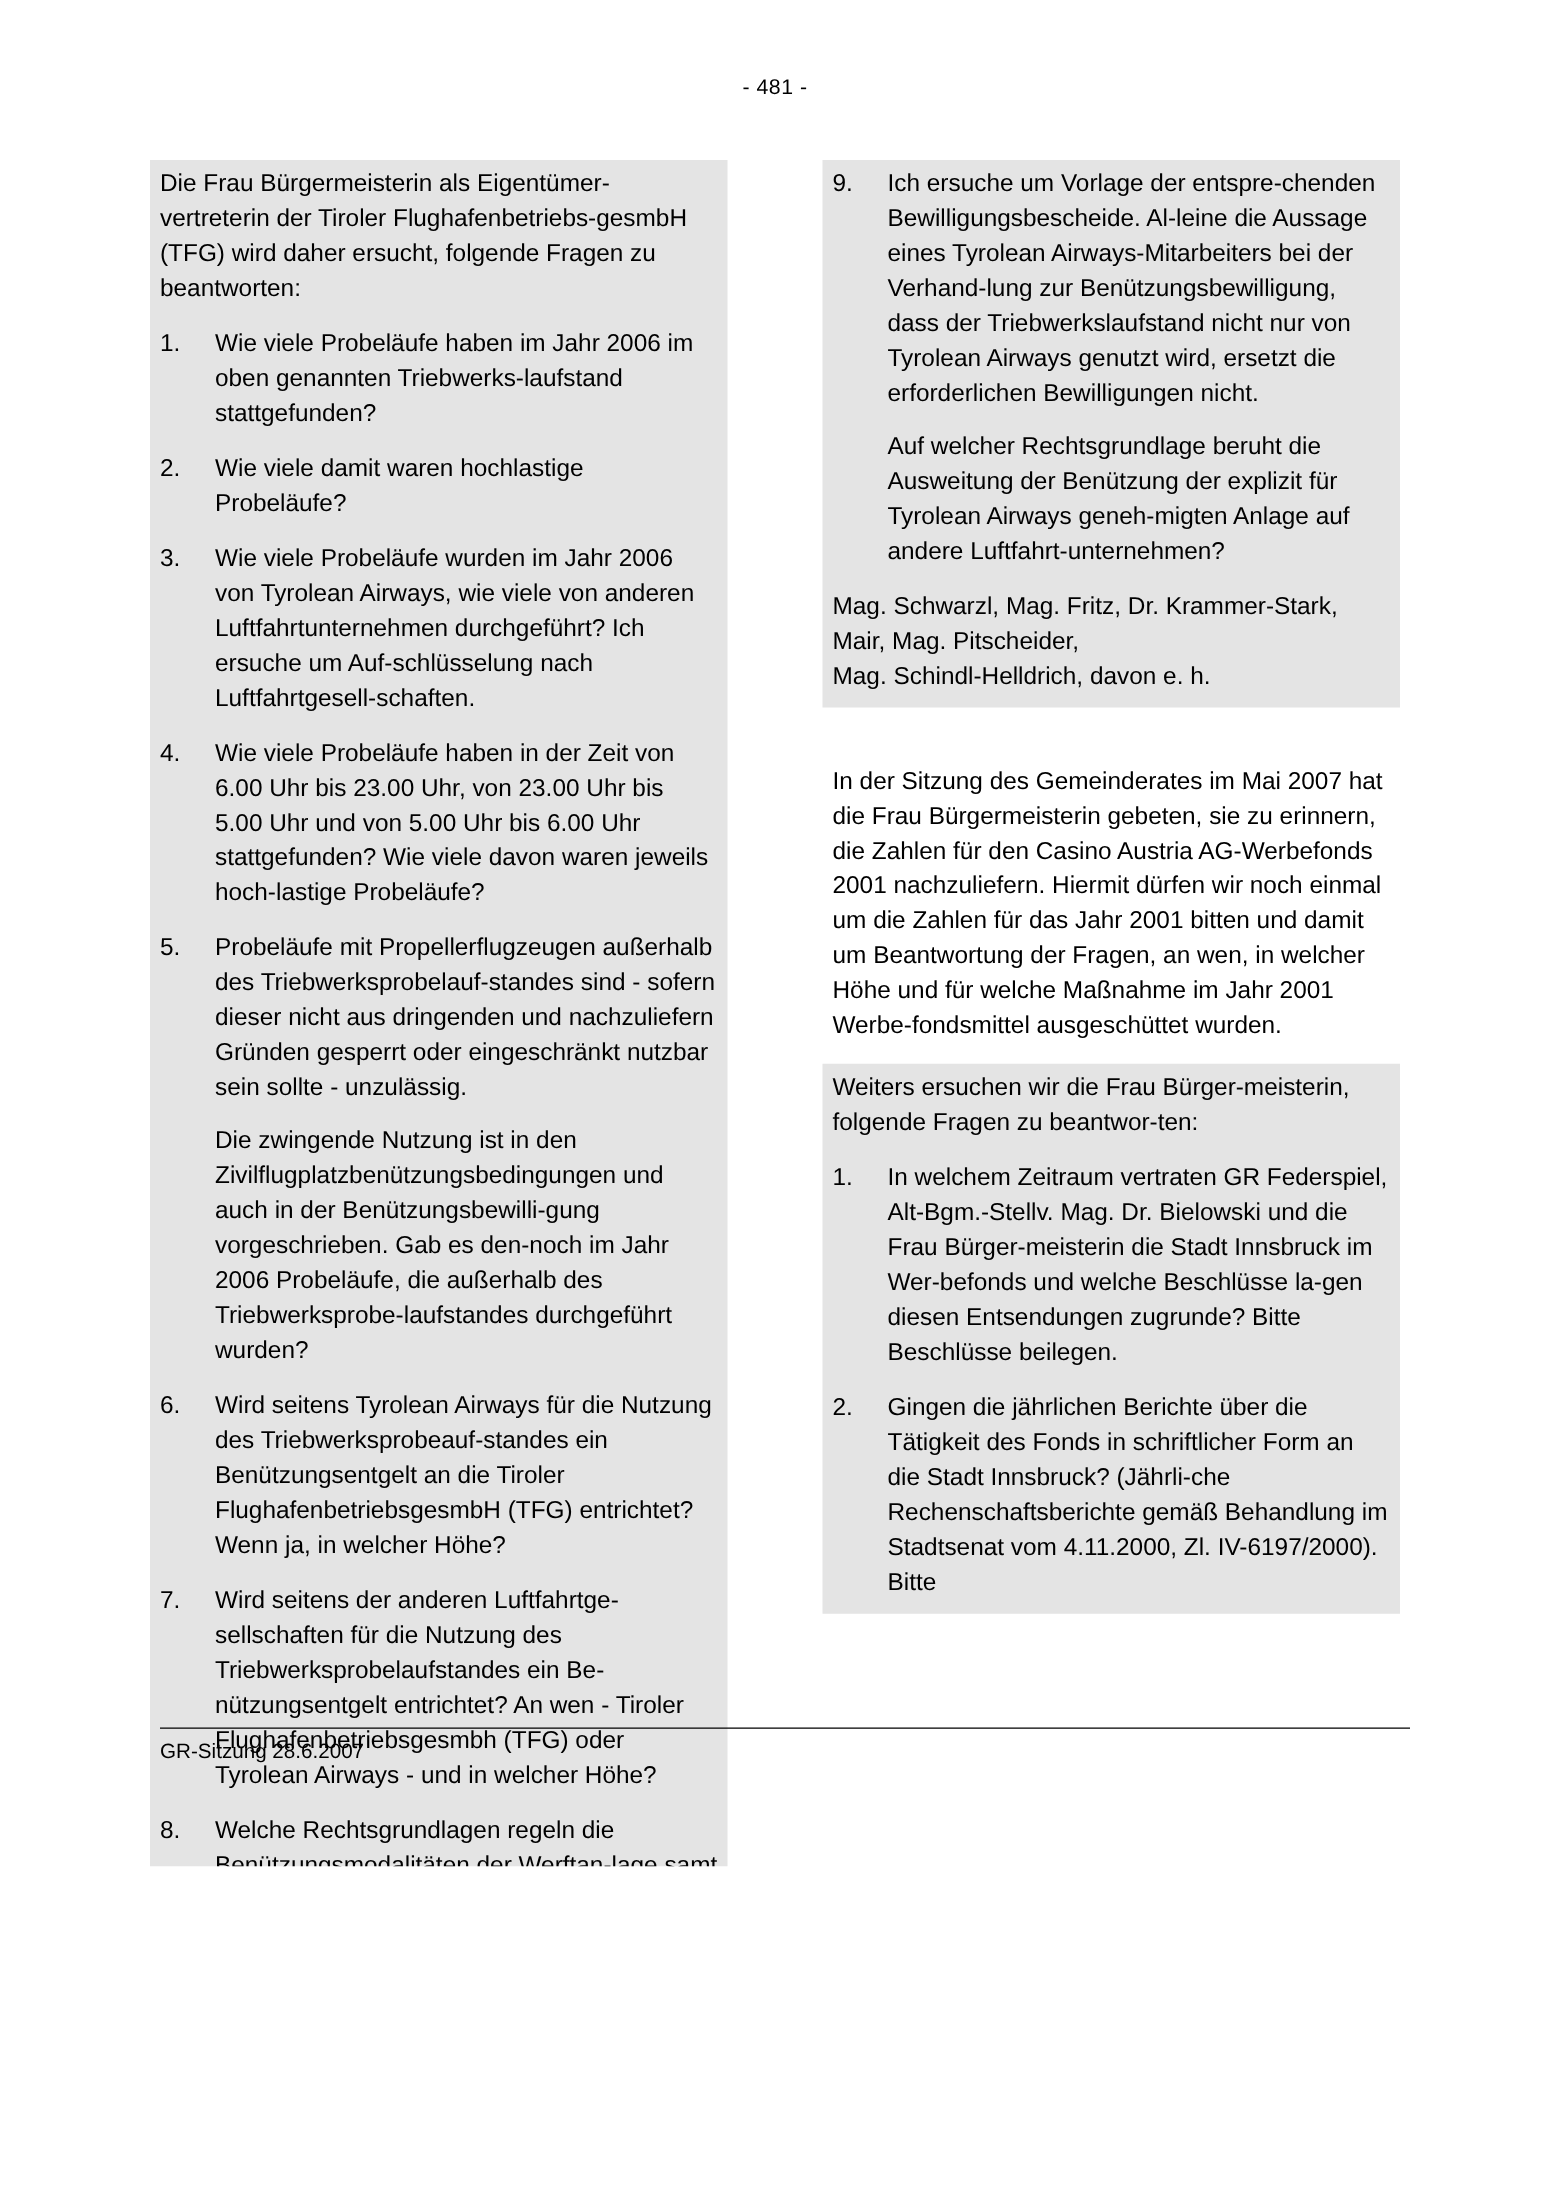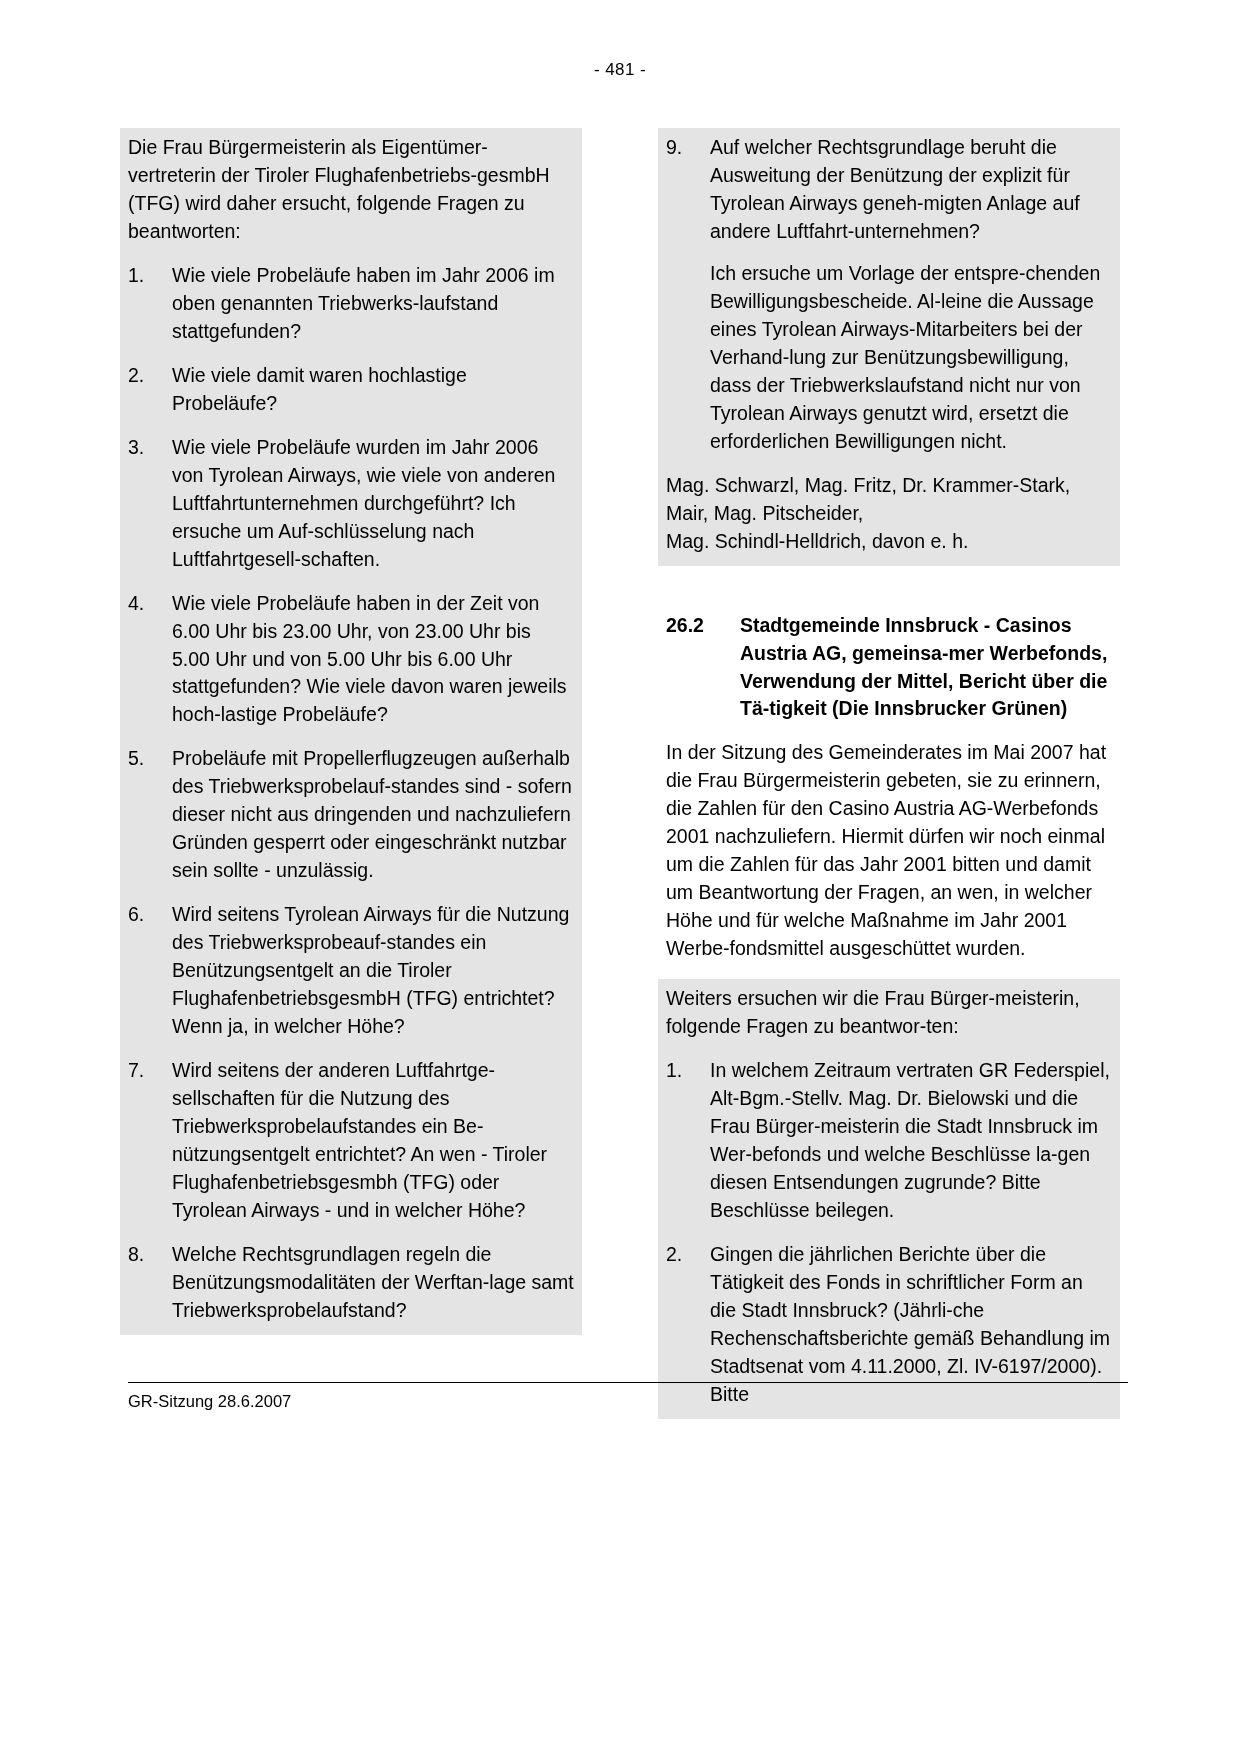--- a/index.html
+++ b/index.html
@@ -137,20 +137,21 @@
           <li>
             <span class="num">4.</span>
             <span class="itembody">
               <p>Wie viele Probeläufe haben in der Zeit von 6.00 Uhr bis 23.00 Uhr, von 23.00 Uhr bis 5.00 Uhr und von 5.00 Uhr bis 6.00 Uhr stattgefunden? Wie viele davon waren jeweils hoch-lastige Probeläufe?</p>
             </span>
           </li>
           <li>
             <span class="num">5.</span>
             <span class="itembody">
               <p>Probeläufe mit Propellerflugzeugen außerhalb des Triebwerksprobelauf-standes sind - sofern dieser nicht aus dringenden und nachzuliefern Gründen gesperrt oder eingeschränkt nutzbar sein sollte - unzulässig.</p>
+              <p>Die zwingende Nutzung ist in den Zivilflugplatzbenützungsbedingungen und auch in der Benützungsbewilli-gung vorgeschrieben. Gab es den-noch im Jahr 2006 Probeläufe, die außerhalb des Triebwerksprobe-laufstandes durchgeführt wurden?</p>
             </span>
           </li>
           <li>
             <span class="num">6.</span>
             <span class="itembody">
               <p>Wird seitens Tyrolean Airways für die Nutzung des Triebwerksprobeauf-standes ein Benützungsentgelt an die Tiroler FlughafenbetriebsgesmbH (TFG) entrichtet? Wenn ja, in welcher Höhe?</p>
             </span>
           </li>
           <li>
             <span class="num">7.</span>
@@ -169,35 +170,31 @@
       </div>
     </div>
 
     <div class="col">
 
       <div class="shaded">
         <ul class="numlist">
           <li>
             <span class="num">9.</span>
             <span class="itembody">
+              <p>Ich ersuche um Vorlage der entspre-chenden Bewilligungsbescheide. Al-leine die Aussage eines Tyrolean Airways-Mitarbeiters bei der Verhand-lung zur Benützungsbewilligung, dass der Triebwerkslaufstand nicht nur von Tyrolean Airways genutzt wird, ersetzt die erforderlichen Bewilligungen nicht.</p>
               <p>Auf welcher Rechtsgrundlage beruht die Ausweitung der Benützung der explizit für Tyrolean Airways geneh-migten Anlage auf andere Luftfahrt-unternehmen?</p>
-              <p>Ich ersuche um Vorlage der entspre-chenden Bewilligungsbescheide. Al-leine die Aussage eines Tyrolean Airways-Mitarbeiters bei der Verhand-lung zur Benützungsbewilligung, dass der Triebwerkslaufstand nicht nur von Tyrolean Airways genutzt wird, ersetzt die erforderlichen Bewilligungen nicht.</p>
             </span>
           </li>
         </ul>
         <p class="signature" style="white-space: pre-line; margin-top:16px;">Mag. Schwarzl, Mag. Fritz, Dr. Krammer-Stark, Mair, Mag. Pitscheider,
 Mag. Schindl-Helldrich, davon e. h.</p>
       </div>
 
       <div class="section-gap"></div>
 
-      <div class="sub-head">
-        <span class="sh-num">26.2</span>
-        <span class="sh-text">Stadtgemeinde Innsbruck - Casinos Austria AG, gemeinsa-mer Werbefonds, Verwendung der Mittel, Bericht über die Tä-tigkeit (Die Innsbrucker Grünen)</span>
-      </div>
 
 
       <p>In der Sitzung des Gemeinderates im Mai 2007 hat die Frau Bürgermeisterin gebeten, sie zu erinnern, die Zahlen für den Casino Austria AG-Werbefonds 2001 nachzuliefern. Hiermit dürfen wir noch einmal um die Zahlen für das Jahr 2001 bitten und damit um Beantwortung der Fragen, an wen, in welcher Höhe und für welche Maßnahme im Jahr 2001 Werbe-fondsmittel ausgeschüttet wurden.</p>
 
       <div class="shaded">
         <p>Weiters ersuchen wir die Frau Bürger-meisterin, folgende Fragen zu beantwor-ten:</p>
 
         <ul class="numlist" style="margin-top:16px;">
           <li>
             <span class="num">1.</span>

